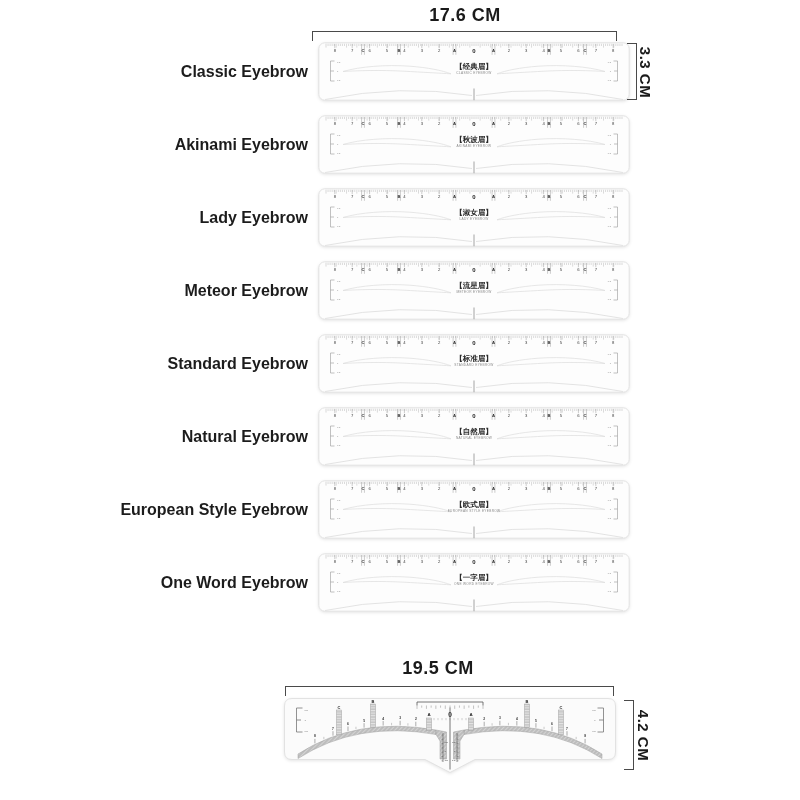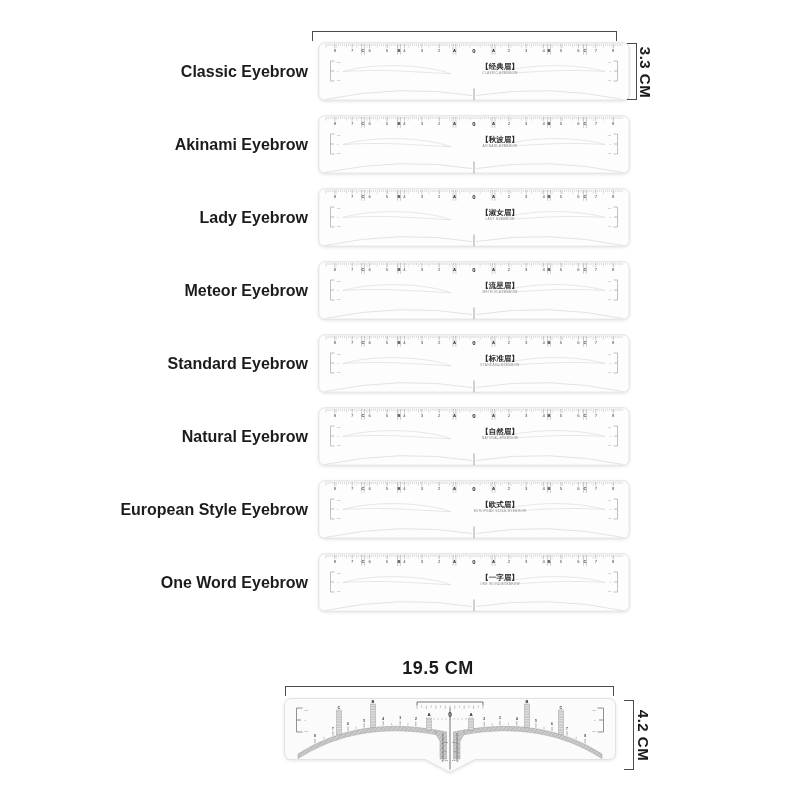--- a/index.html
+++ b/index.html
@@ -10,30 +10,31 @@
                transform-origin:center;transform:rotate(90deg);white-space:nowrap;}
   .bracket-h{position:absolute;border-top:1.6px solid #4a4a4a;border-left:1.6px solid #4a4a4a;border-right:1.6px solid #4a4a4a;height:9px;}
   .bracket-v{position:absolute;border-right:1.6px solid #4a4a4a;border-top:1.6px solid #4a4a4a;border-bottom:1.6px solid #4a4a4a;width:9px;}
   .row{position:absolute;left:8px;width:800px;height:59px;}
   .row-label{position:absolute;right:500px;top:50%;transform:translateY(-50%);
              font-size:16px;font-weight:600;color:#1c1c1c;white-space:nowrap;}
   .ruler-wrap{position:absolute;left:310px;top:0;width:312px;height:59px;}
   .ruler-wrap svg{display:block;filter:drop-shadow(0 1px 1.5px rgba(0,0,0,.10));}
   .big-ruler-wrap{position:absolute;left:283px;top:697px;width:334px;height:80px;}
   .big-ruler-wrap svg{display:block;filter:drop-shadow(0 1px 1.5px rgba(0,0,0,.10));}
-  .center-label{position:absolute;left:50%;top:21px;transform:translateX(-50%);text-align:center;line-height:1;pointer-events:none;margin-left:26px;}
+  .center-label{position:absolute;left:50%;top:21px;transform:translateX(-50%);text-align:center;line-height:1;pointer-events:none;}
   .center-label .cn{font-size:7.5px;font-weight:700;color:#2a2a2a;white-space:nowrap;}
   .center-label .en{font-size:3.2px;color:#8a8a8a;margin-top:1px;letter-spacing:.3px;white-space:nowrap;}
   svg text{font-family:"Liberation Sans", sans-serif;}
 </style>
 </head>
 <body>
 
 <div class="canvas">
 
+  <div class="dim-label" style="left:312px;top:5px;width:306px;">17.6 CM</div>
   <div class="bracket-h" style="left:312px;top:31px;width:303px;"></div>
 
   <div class="bracket-v" style="left:627px;top:43px;height:55px;"></div>
   <div class="dim-label-v" style="left:620px;top:64px;">3.3 CM</div>
 
   <div id="rows">
       <div class="row" style="top:42px">
     <div class="row-label">Classic Eyebrow</div>
     <div class="ruler-wrap">
       <svg viewBox="0 0 312 59" width="312" height="59">

